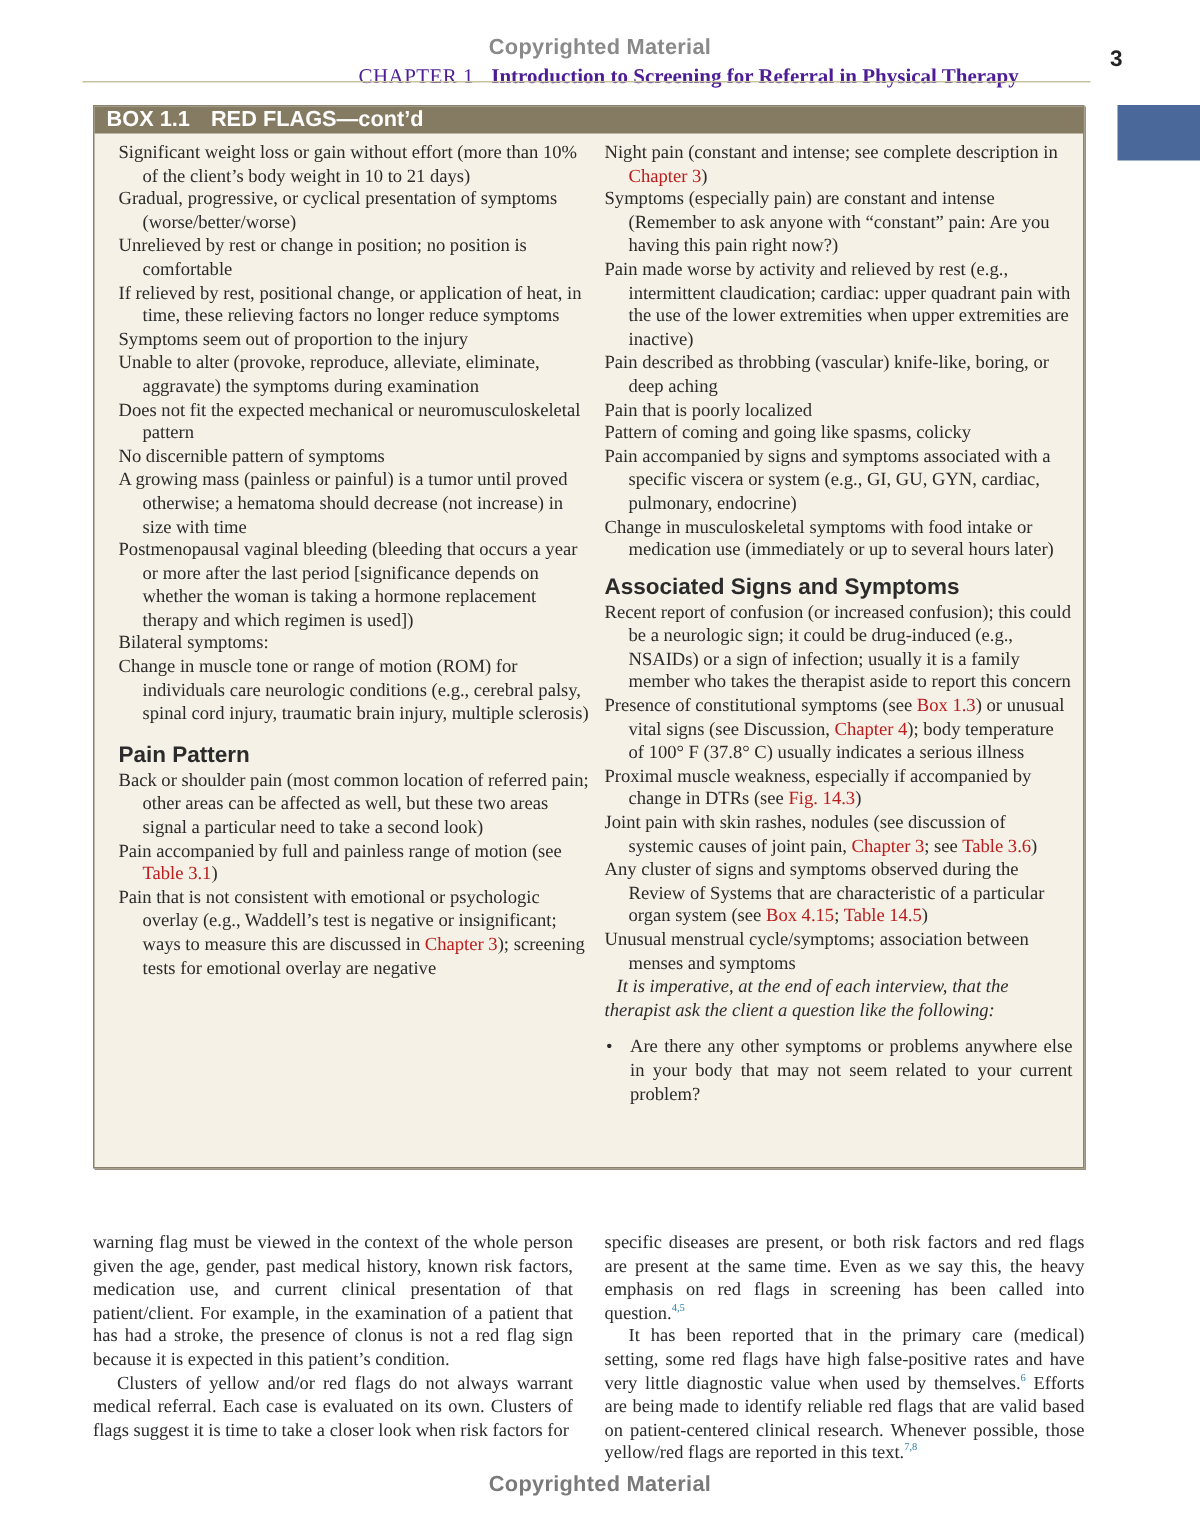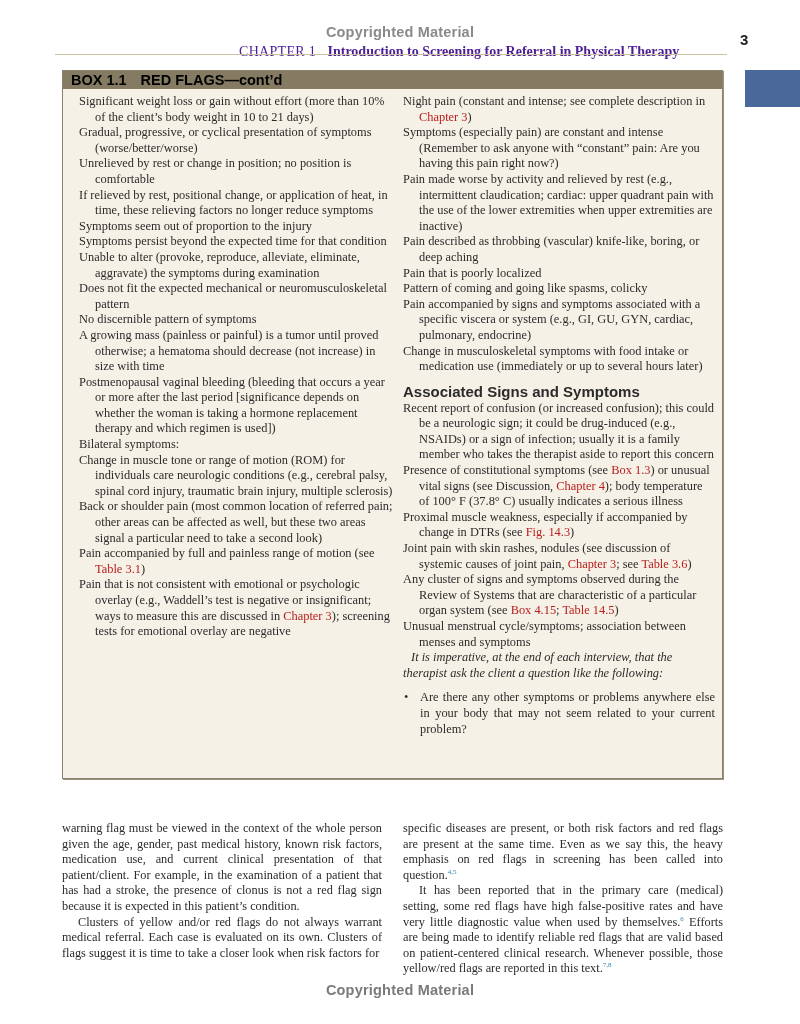--- a/index.html
+++ b/index.html
@@ -11,21 +11,21 @@
   .wm-bottom { top:982px; font-size:14.5px; }
   .running-head { position:absolute; top:44px; left:239px; font-size:14px; color:#4c1d95; white-space:nowrap; }
   .running-head .chap { letter-spacing:0.3px; margin-right:8px; }
   .running-head .title { font-weight:bold; }
   .page-num { position:absolute; top:31px; left:740px; font-family:"Liberation Sans", sans-serif; font-weight:bold; font-size:15px; color:#222; }
   .head-rule { position:absolute; top:54px; left:55px; width:672px; height:1px; background:#c9c3a3; }
   .thumb-tab { position:absolute; top:70px; left:745px; width:55px; height:37px; background:#4a6899; }
 
   .box { position:absolute; top:70px; left:62px; width:659px; height:707px; background:#f5f1e6;
          border:1px solid #8a826e; box-shadow:1px 1px 0 #9a927e; }
-  .box-header { height:18px; background:#857b62; color:#000000; font-family:"Liberation Sans", sans-serif;
+  .box-header { height:18px; background:#857b62; color:#ffffff; font-family:"Liberation Sans", sans-serif;
                 font-weight:bold; font-size:14.5px; line-height:18px; padding-left:8px; white-space:nowrap; }
   .box-header .num { margin-right:14px; }
   .col { position:absolute; top:23px; font-size:12.4px; line-height:15.6px; }
   .col-left { left:16px; width:318px; }
   .col-right { left:340px; width:312px; }
   .item { padding-left:16px; text-indent:-16px; }
   .sub-h { font-family:"Liberation Sans", sans-serif; font-weight:bold; font-size:15px; margin-top:9px; margin-bottom:1px; line-height:16px; }
   .link { color:#b91c1c; }
   .bilateral-grid { display:grid; grid-template-columns:160px 150px; font-size:10.5px; line-height:13px; margin:4px 0 6px 6px; }
   .italic-note { font-style:italic; text-indent:8px; }
@@ -55,31 +55,31 @@
   <div class="box-header">
     <span class="num">BOX 1.1</span><span>RED FLAGS—cont’d</span>
   </div>
 
   <div class="col col-left">
     <div class="item">Significant weight loss or gain without effort (more than 10% of the client’s body weight in 10 to 21 days)</div>
     <div class="item">Gradual, progressive, or cyclical presentation of symptoms (worse/better/worse)</div>
     <div class="item">Unrelieved by rest or change in position; no position is comfortable</div>
     <div class="item">If relieved by rest, positional change, or application of heat, in time, these relieving factors no longer reduce symptoms</div>
     <div class="item">Symptoms seem out of proportion to the injury</div>
-    <div class="item">Symptoms persist beyond the expected time for that condition</div>
     <div class="item">Unable to alter (provoke, reproduce, alleviate, eliminate, aggravate) the symptoms during examination</div>
     <div class="item">Does not fit the expected mechanical or neuromusculoskeletal pattern</div>
     <div class="item">No discernible pattern of symptoms</div>
     <div class="item">A growing mass (painless or painful) is a tumor until proved otherwise; a hematoma should decrease (not increase) in size with time</div>
     <div class="item">Postmenopausal vaginal bleeding (bleeding that occurs a year or more after the last period [significance depends on whether the woman is taking a hormone replacement therapy and which regimen is used])</div>
     <div class="item">Bilateral symptoms:</div>
 
 
     <div class="item">Change in muscle tone or range of motion (ROM) for individuals care neurologic conditions (e.g., cerebral palsy, spinal cord injury, traumatic brain injury, multiple sclerosis)</div>
 
+    <div class="sub-h" style="margin-top:12px">Pain Pattern</div>
     <div class="item">Back or shoulder pain (most common location of referred pain; other areas can be affected as well, but these two areas signal a particular need to take a second look)</div>
     <div class="item"><span>Pain accompanied by full and painless range of motion (see </span><span class="link">Table 3.1</span><span>)</span></div>
     <div class="item"><span>Pain that is not consistent with emotional or psychologic overlay (e.g., Waddell’s test is negative or insignificant; ways to measure this are discussed in </span><span class="link">Chapter 3</span><span>); screening tests for emotional overlay are negative</span></div>
   </div>
 
   <div class="col col-right">
     <div class="item"><span>Night pain (constant and intense; see complete description in </span><span class="link">Chapter 3</span><span>)</span></div>
     <div class="item">Symptoms (especially pain) are constant and intense (Remember to ask anyone with “constant” pain: Are you having this pain right now?)</div>
     <div class="item">Pain made worse by activity and relieved by rest (e.g., intermittent claudication; cardiac: upper quadrant pain with the use of the lower extremities when upper extremities are inactive)</div>
     <div class="item">Pain described as throbbing (vascular) knife-like, boring, or deep aching</div>

